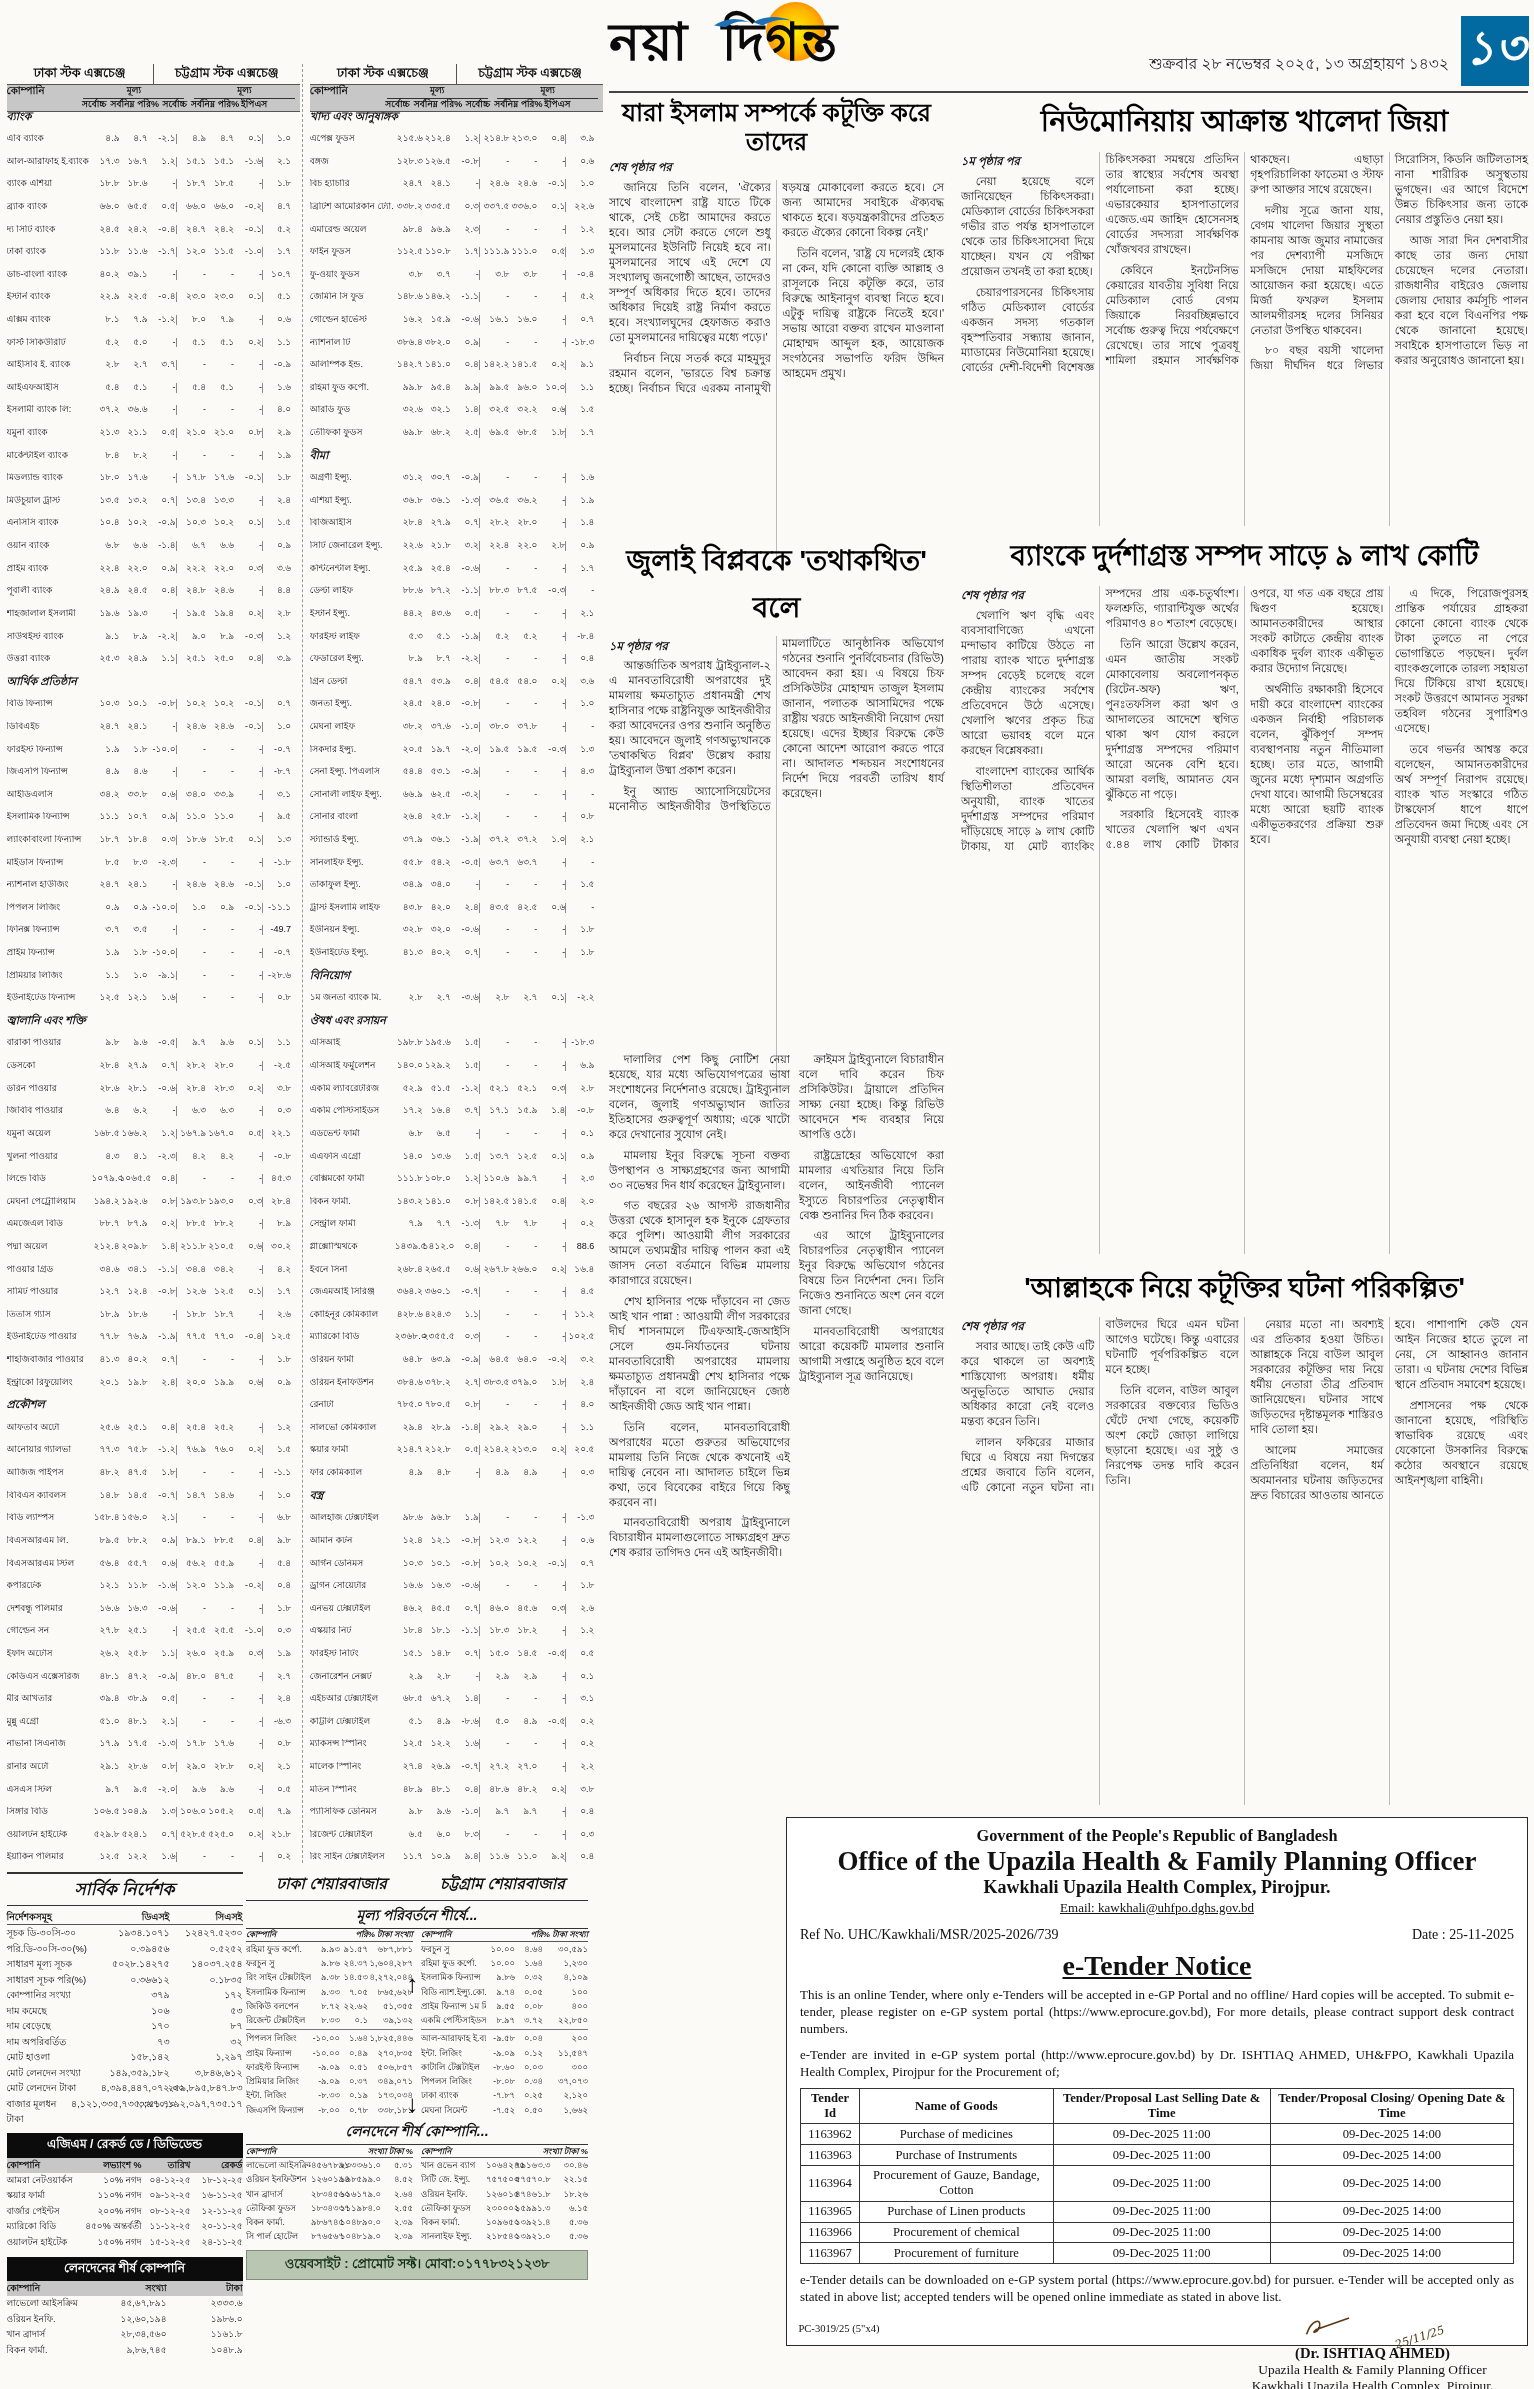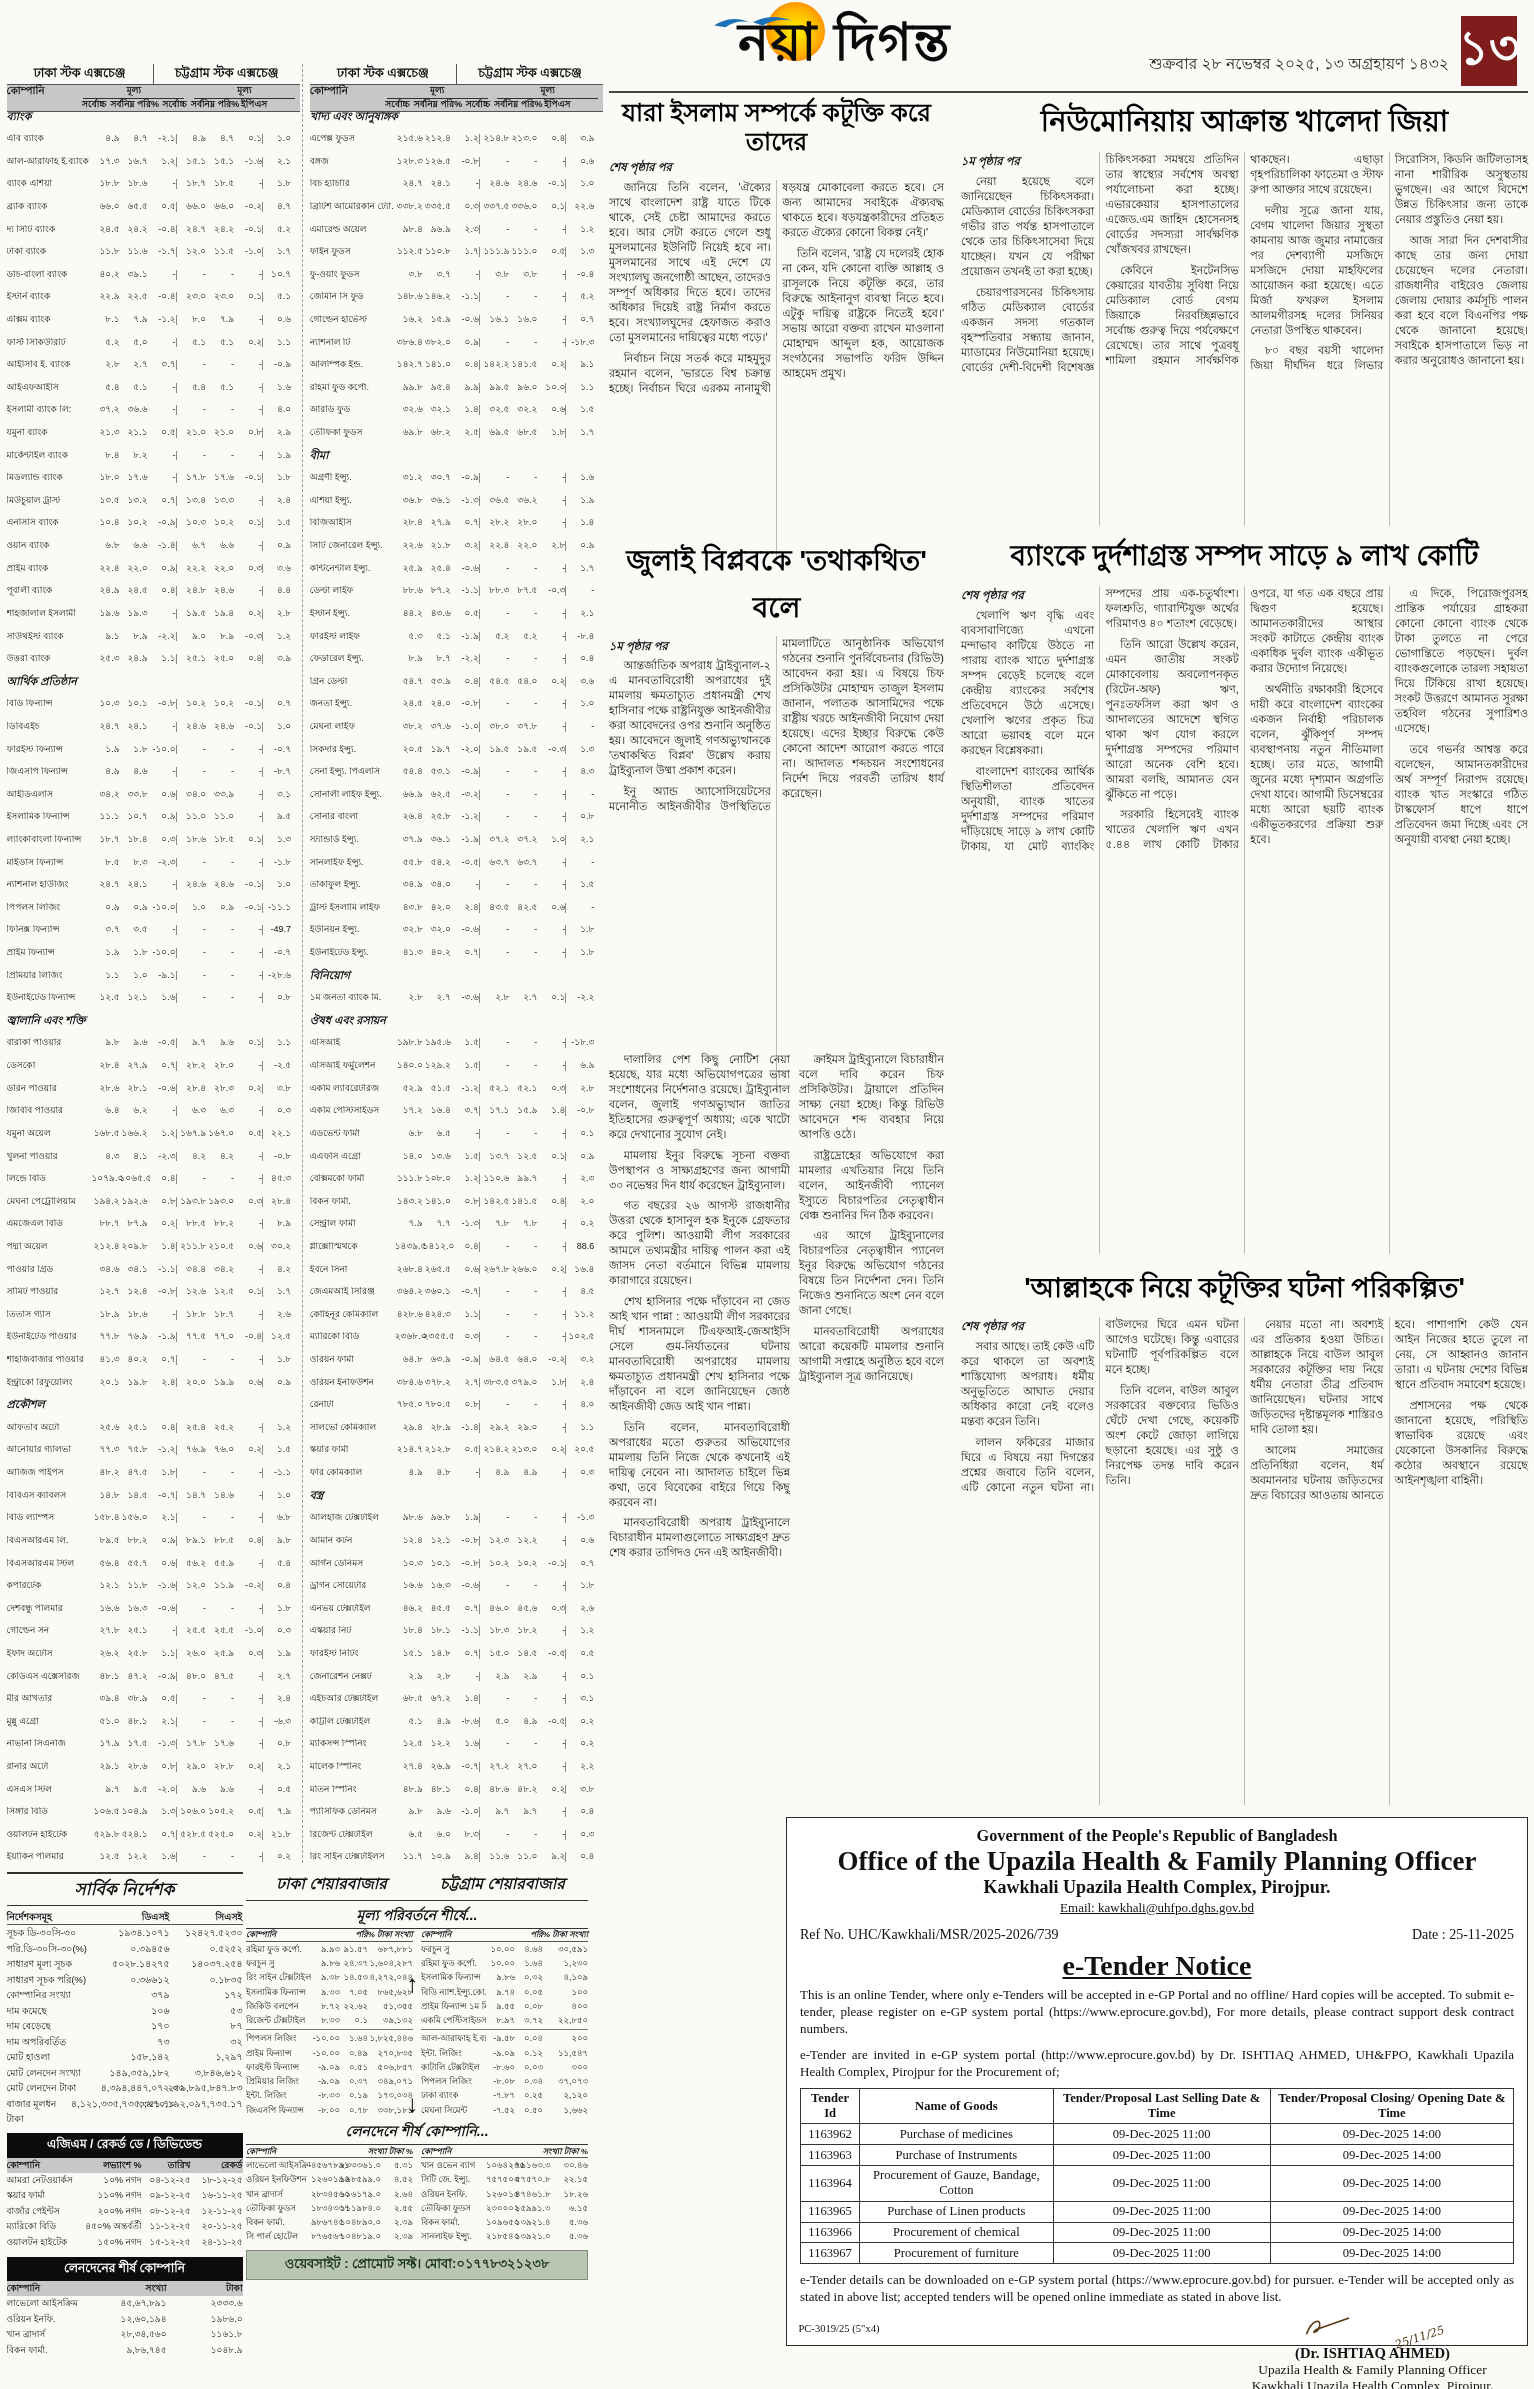--- a/index.html
+++ b/index.html
@@ -1,26 +1,26 @@
 <!DOCTYPE html>
 <html style="font-size:13px"><head>
 <meta charset="utf-8">
 <style>
   html,body{margin:0;padding:0;background:#888;}
   #page{position:relative;width:1535px;height:2389px;background:#fbfaf7;font-family:"Liberation Sans",sans-serif;color:#111;overflow:hidden;}
   .abs{position:absolute;}
   
   #banner{left:6.5px;top:16.3px;width:521px;height:42px;background:#0b0b0b;color:#fff;display:flex;align-items:center;justify-content:center;font-size:28px;font-weight:bold;letter-spacing:0.8px;}
   
-  #masthead{left:609px;top:4.9px;width:342px;height:81px;display:flex;align-items:center;justify-content:flex-end;}
+  #masthead{left:609px;top:4.9px;width:342px;height:81px;display:flex;align-items:center;justify-content:flex-start;font-family:Liberation Mono, monospace;}
   #logo{position:relative;font-size:52px;font-weight:bold;color:#0a0a0a;letter-spacing:1.6px;z-index:2;}
   #sun{position:absolute;left:46%;top:-3.3px;width:59px;height:59px;border-radius:50%;background:radial-gradient(circle,#fff200 0%,#ffb300 55%,#ff8a00 75%,rgba(255,138,0,0) 100%);z-index:1;}
   #birds{position:absolute;left:30%;top:6.5px;z-index:3;}
   #dateline{left:961px;top:52px;width:488px;font-size:15.5px;text-align:right;color:#222;}
-  #pagebox{left:1461px;top:16.3px;width:56px;height:70px;background:#7f1d1d;color:#fff;display:flex;align-items:center;justify-content:center;font-size:47px;font-weight:bold;}
+  #pagebox{left:1461px;top:16.3px;width:68px;height:70px;background:#0369a1;color:#fff;display:flex;align-items:center;justify-content:center;font-size:47px;font-weight:bold;font-style:italic;}
   #toprule{left:609px;top:91px;width:919px;height:0;border-top:2.4px solid #444;}
   
   #stock-pairs{left:6.5px;top:64px;width:599px;height:1799px;display:flex;gap:6.5px;}
   .pair{width:296px;height:100%;display:flex;flex-direction:column;border-right:0.8px dashed #9a9a9a;padding-right:2.4px;}
   .pair:last-child{border-right:none;}
   .pgh{display:flex;font-weight:bold;font-size:12.6px;height:19.5px;align-items:center;}
   .pgh span{flex:1;text-align:center;}
   .pgh span:first-child{border-right:0.8px solid #555;}
   .sub{background:#c7c7c7;font-size:9px;display:flex;flex-direction:column;border-top:0.8px solid #555;border-bottom:0.8px solid #555;}
   .sub .r1{display:flex;height:13px;align-items:center;}

